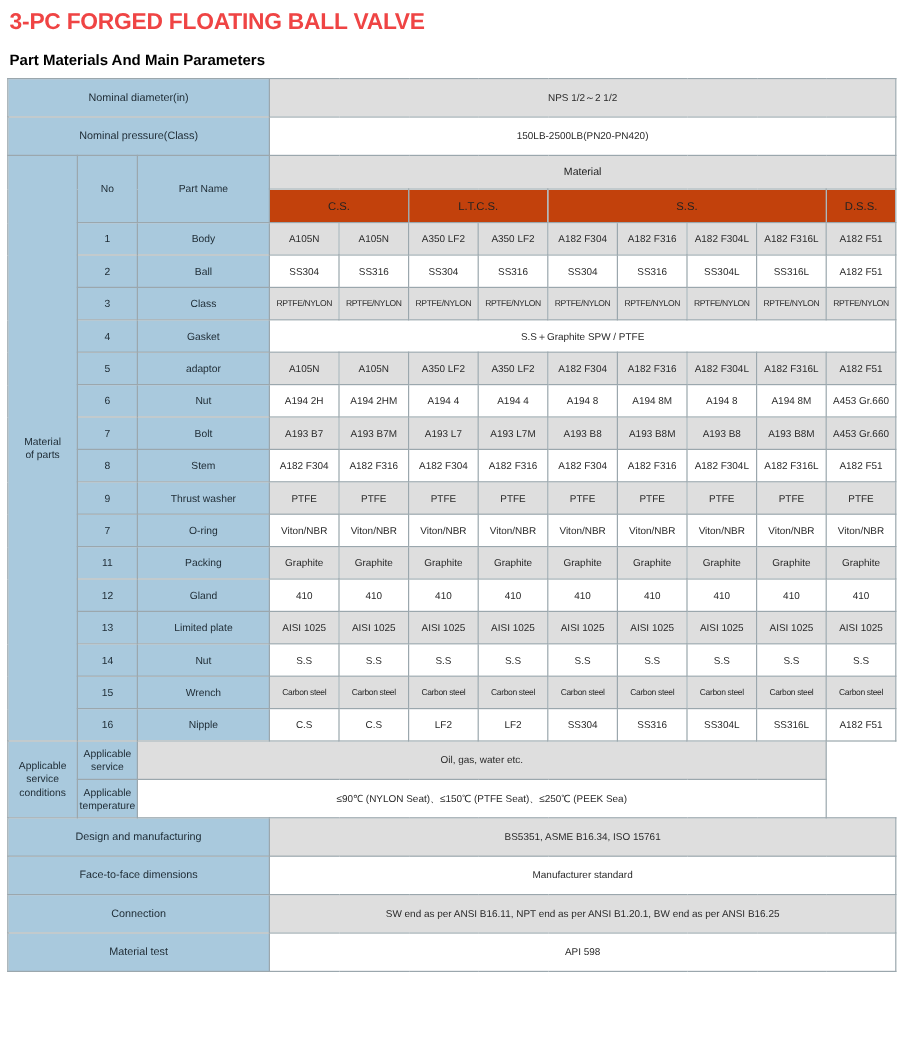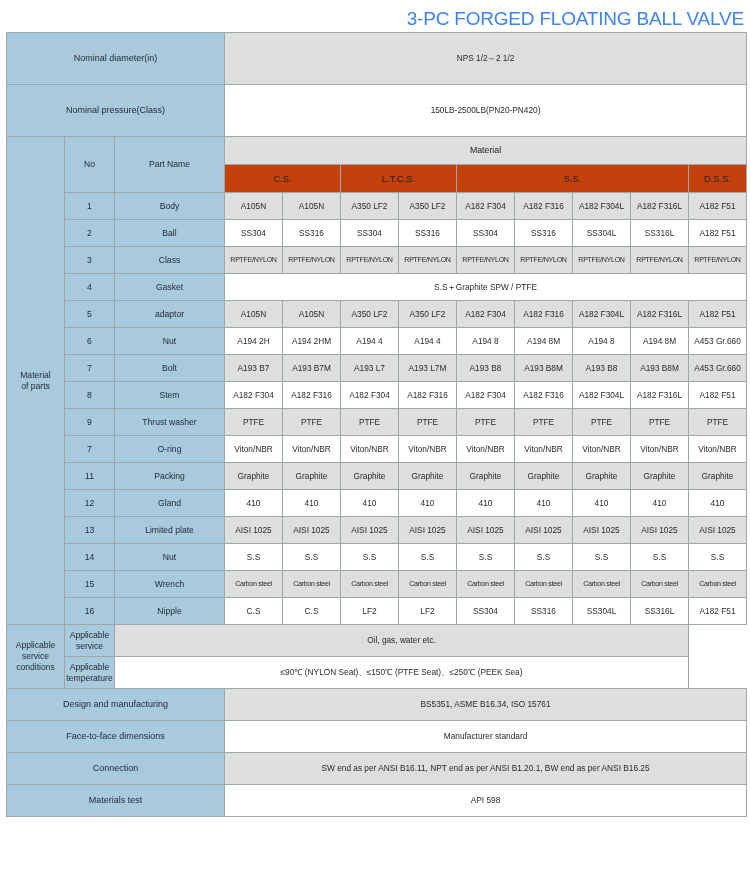--- a/index.html
+++ b/index.html
@@ -14,27 +14,26 @@
     font-family: "Liberation Sans", sans-serif;
     color: #222222;
     overflow: hidden;
   }
   .page {
     width: 750px;
     padding: 0 6px;
   }
   .main-title {
     font-size: 19px;
-    font-weight: normal;
+    font-weight: bold;
     letter-spacing: -0.2px;
-    color: #3b82f6;
+    color: #ef4444;
     margin: 6px 0 0 2px;
     line-height: 26px;
     white-space: nowrap;
-    text-align: right;
   }
   .sub-title {
     font-size: 12.5px;
     font-weight: bold;
     color: #000000;
     margin: 10px 0 7px 2px;
     line-height: 16px;
   }
   table.spec {
     border-collapse: collapse;
@@ -52,35 +51,36 @@
     overflow: hidden;
   }
   .lbl {
     background: #a9c9dd;
     color: #1d2a33;
     font-size: 8.6px;
   }
   .lbl-wide { font-size: 9px; }
   .gray { background: #dedede; }
   .white { background: #ffffff; }
-  .r-tall { height: 52px; }
+  .r-tall { height: 32px; }
   .r-head { height: 28px; }
   .r-data { height: 27px; }
   .r-bot { height: 32px; }
   .tight { font-size: 7.1px; letter-spacing: -0.3px; }
   .val { color: #2a2a2a; }
   .grp { font-size: 9.4px; background:#c2410c; }
   .mat-head { font-size: 8.8px; background:#dedede; }
 </style>
 </head>
 <body>
 
 <div class="page">
 
   <div class="main-title">3-PC FORGED FLOATING BALL VALVE</div>
+  <div class="sub-title">Part Materials And Main Parameters</div>
 
   <table class="spec">
     <colgroup>
       <col style="width:58px">
         <col style="width:50px">
         <col style="width:110px">
       <col style="width:58px">
         <col style="width:58px">
       <col style="width:58px">
         <col style="width:58px">
@@ -326,19 +326,19 @@
         </tr>
         <tr class="r-bot">
           <td class="lbl lbl-wide" colspan="3">Face-to-face dimensions</td>
           <td class="white val" colspan="9">Manufacturer standard</td>
         </tr>
         <tr class="r-bot">
           <td class="lbl lbl-wide" colspan="3">Connection</td>
           <td class="gray val" colspan="9">SW end as per ANSI B16.11, NPT end as per ANSI B1.20.1, BW end as per ANSI B16.25</td>
         </tr>
         <tr class="r-bot">
-          <td class="lbl lbl-wide" colspan="3">Materials test</td>
+          <td class="lbl lbl-wide" colspan="3">Material test</td>
           <td class="white val" colspan="9">API 598</td>
         </tr>
       </tbody>
   </table>
 
 </div>
 
 </body></html>

